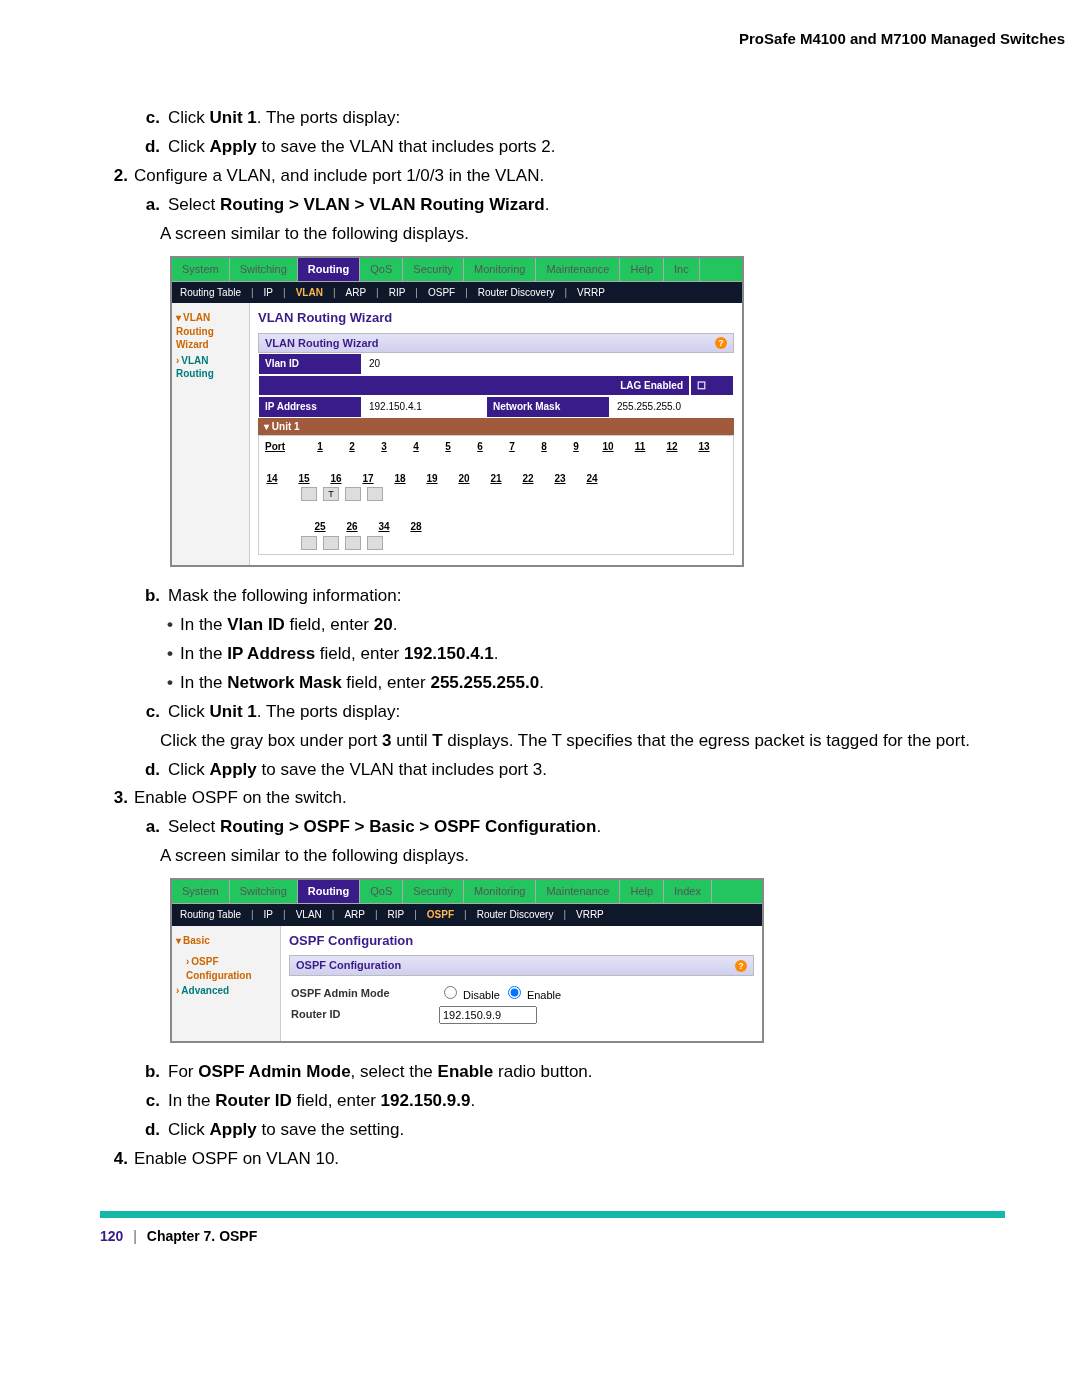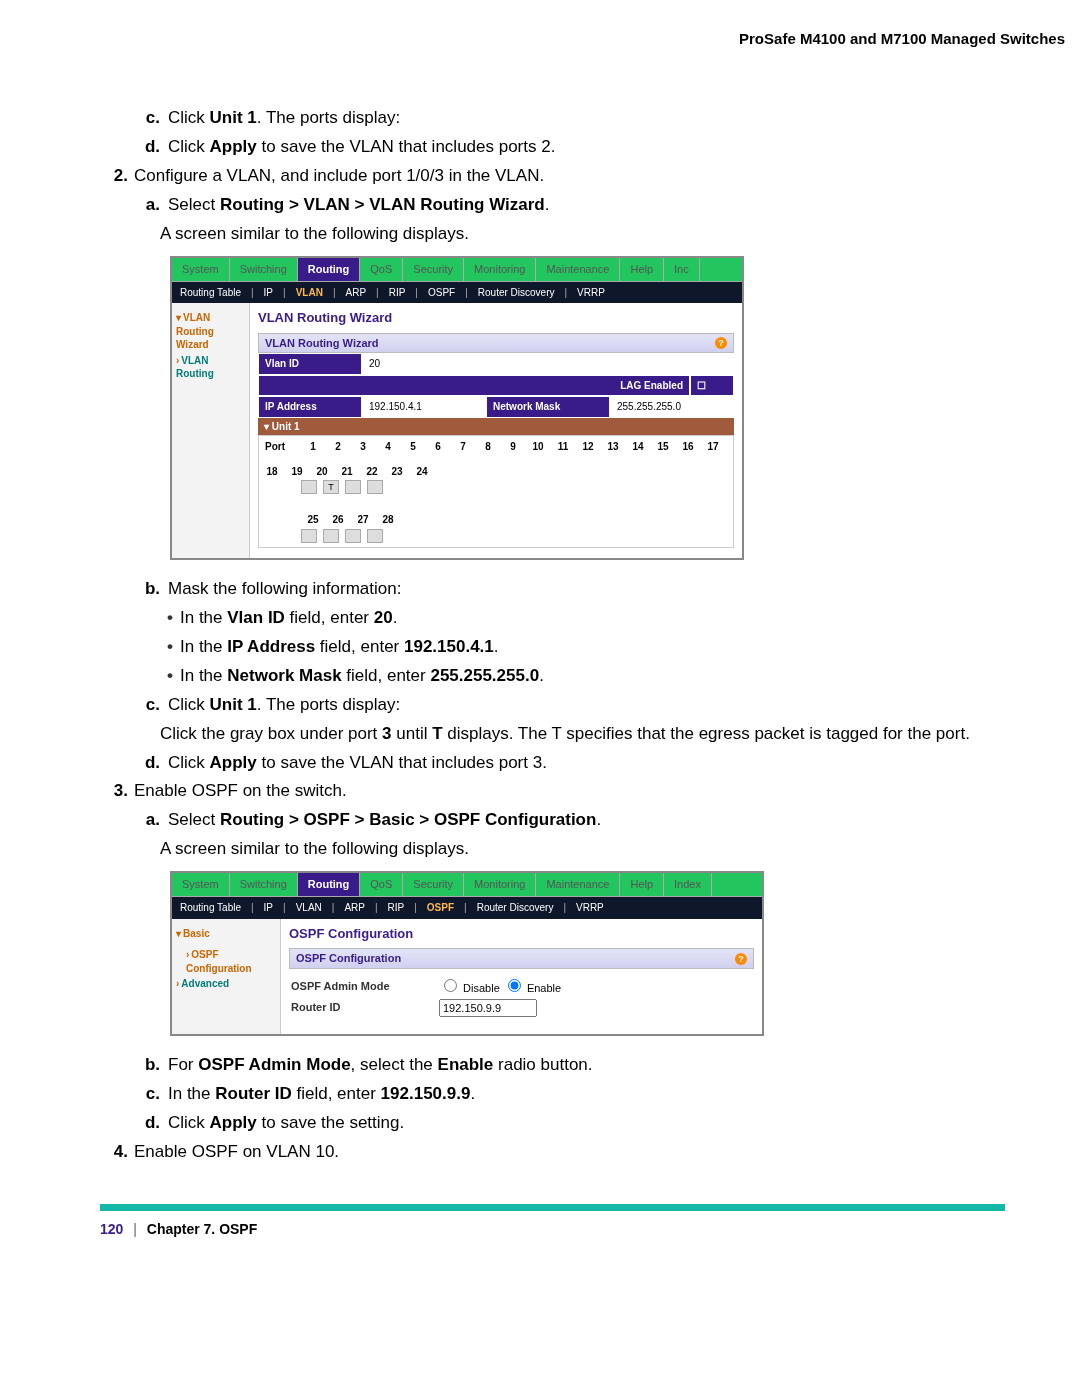--- a/index.html
+++ b/index.html
@@ -83,21 +83,21 @@
   .cell {
     background: #3a1b8a; color:#fff; font-weight:bold; padding:3px 6px;
     border: 1px solid #fff; font-size:10px;
   }
   .cell.lbl { width: 90px; }
   .cell.val { background:#fff; color:#000; font-weight:normal; width: 90px; }
   .cell.wide { width: 110px;}
   .cell.r2 { width: 110px; }
   .unitrow { background:#a05a3c; color:#fff; font-weight:bold; padding:2px 6px; font-size:10px;}
   .ports { background:#fff; border:1px solid #ccc; padding:4px 6px; font-size:10px;}
-  .ports .plabels { display:flex; gap:11px; flex-wrap: wrap;}
+  .ports .plabels { display:flex; gap:18px; flex-wrap: wrap; text-decoration: underline;}
   .ports .pnum { width: 14px; text-align:center; font-weight:bold; }
   .ports .boxes { display:flex; gap:6px; margin-top:2px;}
   .ports .bx { width: 14px; height: 12px; background:#ddd; border:1px solid #aaa; text-align:center; font-size:9px;}
 
   .ospf-form { font-size: 11px; padding: 4px 2px; }
   .ospf-form .frow { display:flex; align-items:center; margin:3px 0; gap: 18px;}
   .ospf-form .flabel { width: 130px; font-weight:bold; color:#333; }
   .ospf-form input[type=text]{ font-size:11px; width:90px; }
 
   .footer-rule {
@@ -234,21 +234,21 @@
               <span class="bx" style="width:30px; border:none; background:transparent;"></span>
               <span class="bx"></span>
               <span class="bx">T</span>
               <span class="bx"></span>
               <span class="bx"></span>
             </div>
             <div class="plabels" style="margin-top:19px;">
               <span class="pnum" style="width:30px;"></span>
               <span class="pnum">25</span>
               <span class="pnum">26</span>
-              <span class="pnum">27</span>
+              <span class="pnum">34</span>
               <span class="pnum">28</span>
             </div>
             <div class="boxes">
               <span class="bx" style="width:30px; border:none; background:transparent;"></span>
               <span class="bx"></span>
               <span class="bx"></span>
               <span class="bx"></span>
               <span class="bx"></span>
             </div>
           </div>

